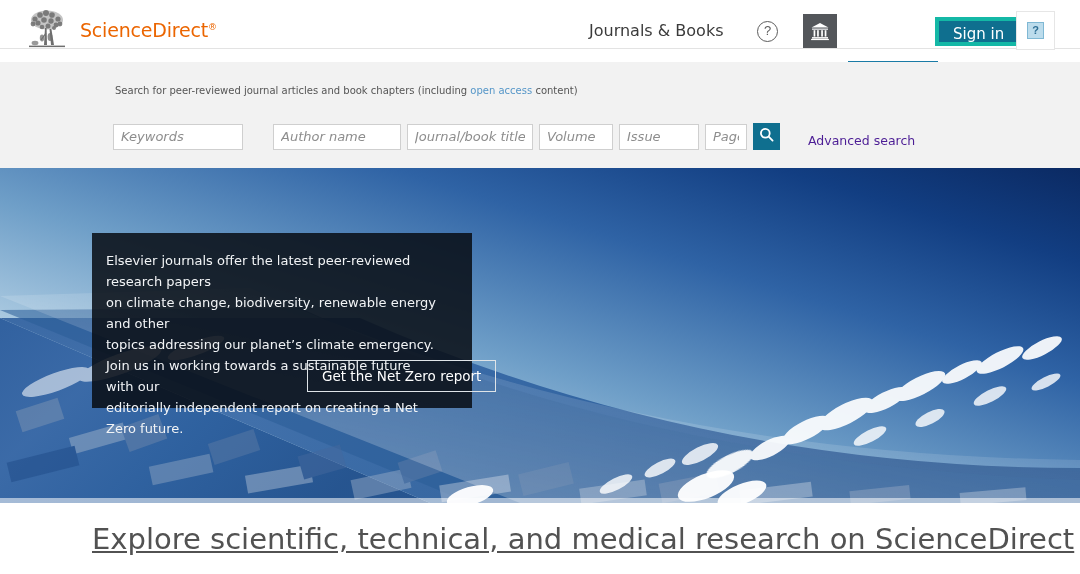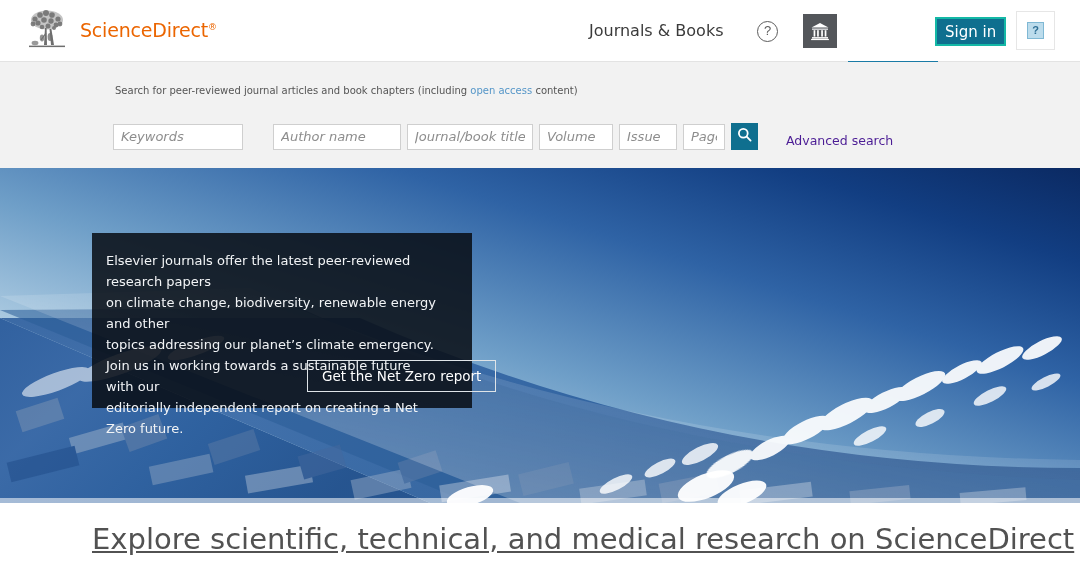--- a/index.html
+++ b/index.html
@@ -9,21 +9,21 @@
     width: 1080px; height: 574px;
     overflow: hidden;
     background: #ffffff;
     font-family: "Liberation Sans", sans-serif;
   }
   #page { position: relative; width: 1080px; height: 574px; background: #fff; }
 
   
   .header {
     position: absolute; top: 0; left: 0;
-    width: 1080px; height: 62px;
+    width: 1080px; height: 49px;
     background: #ffffff;
     border-bottom: 1px solid #e3e3e3;
   }
   .brand {
     position: absolute; left: 24px; top: 7px;
     display: flex; align-items: center; gap: 10px;
   }
   .tree-logo { width: 46px; height: 46px; display: block; }
   .brand-name {
     font-size: 19px; color: #eb6500; letter-spacing: -0.2px;
@@ -59,22 +59,22 @@
   .register-btn {
     position: absolute; left: 848px; top: 17px;
     height: 29px; padding: 0 13px;
     border: 1px solid #1a7ba6; background: #ffffff;
     color: #2a2a2a; font-size: 15px; line-height: 27px;
     font-family: "DejaVu Sans", sans-serif;
     cursor: pointer; white-space: nowrap; margin-top: 44px;
   }
   .signin-btn {
     position: absolute; left: 935px; top: 17px;
-    height: 29px; padding: 0 8px;
-    background: #0f6f8f; border: 2px solid #14b8a6;
+    height: 29px; padding: 0 14px;
+    background: #0f6f8f; border: 4px solid #14b8a6;
     color: #ffffff; font-size: 15px; line-height: 27px;
     font-family: "DejaVu Sans", sans-serif;
     cursor: pointer; white-space: nowrap;
   }
   .help-widget {
     position: absolute; left: 1016px; top: 11px;
     width: 39px; height: 39px;
     background: #ffffff; border: 1px solid #e6e6e6;
     display: flex; align-items: center; justify-content: center;
     cursor: pointer;
@@ -109,21 +109,21 @@
     font-family: "DejaVu Sans", sans-serif;
     outline: none; margin-right: 6px;
   }
   .search-row input::placeholder {
     font-style: italic; color: #8d8d8d; opacity: 1;
   }
   .in-keywords { width: 130px; }
   .in-author   { width: 128px; margin-left: 24px; }
   .in-journal  { width: 126px; }
   .in-volume   { width: 74px; }
-  .in-issue    { width: 58px; }
+  .in-issue    { width: 80px; }
   .in-page     { width: 42px; }
 
   .search-submit {
     width: 27px; height: 27px; background: #0f6f8f;
     border: none; display: flex; align-items: center;
     justify-content: center; cursor: pointer; margin-right: 28px;
   }
   .adv-search {
     font-size: 12.5px; color: #4c1d95; cursor: pointer;
     font-family: "DejaVu Sans", sans-serif; white-space: nowrap;

